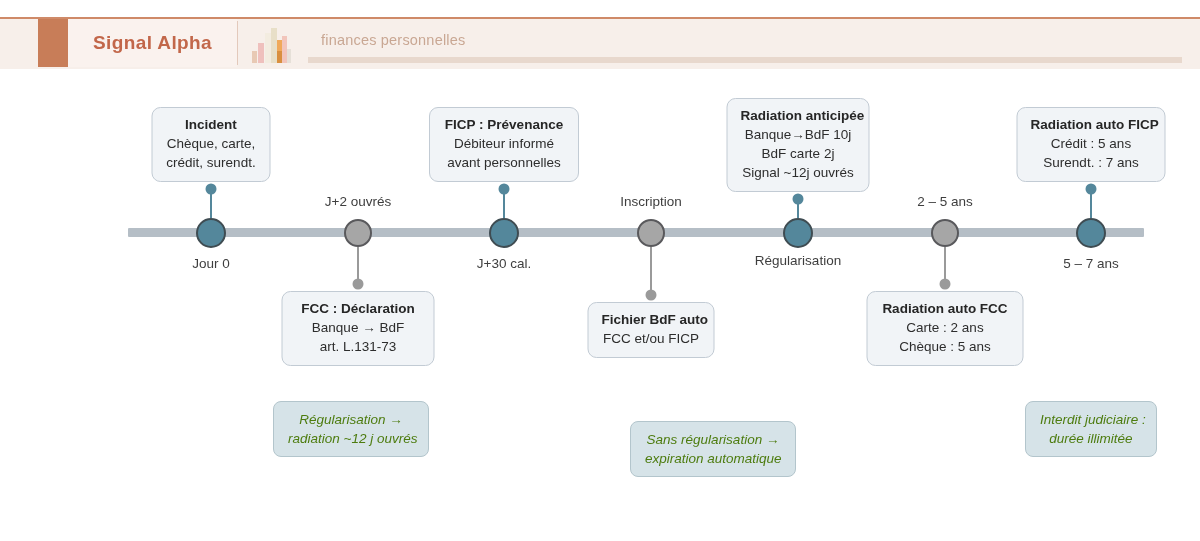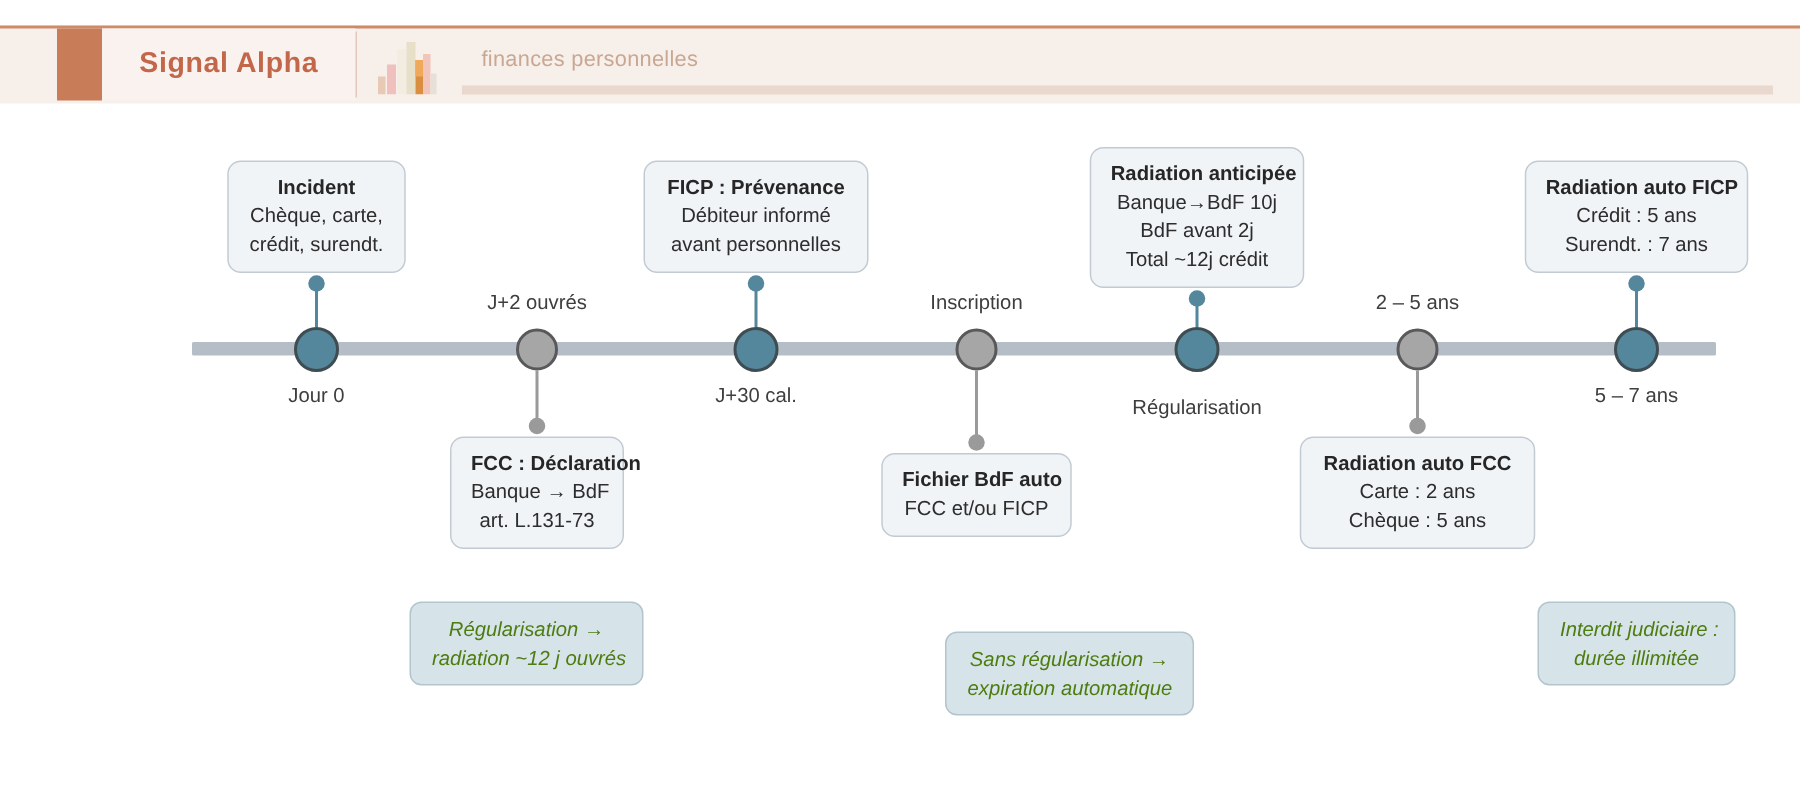--- a/index.html
+++ b/index.html
@@ -198,35 +198,35 @@
 <div id="timeline-nodes">
     <div class="node teal" style="left: 211px; top: 232.5px; width: 30px; height: 30px;"></div>
     <div class="node-label" style="left: 211px; top: 255.5px;">Jour 0</div>
     <div class="node gray" style="left: 358px; top: 232.5px; width: 28px; height: 28px;"></div>
     <div class="node-label" style="left: 358px; top: 193.5px;">J+2 ouvrés</div>
     <div class="node teal" style="left: 504px; top: 232.5px; width: 30px; height: 30px;"></div>
     <div class="node-label" style="left: 504px; top: 255.5px;">J+30 cal.</div>
     <div class="node gray" style="left: 651px; top: 232.5px; width: 28px; height: 28px;"></div>
     <div class="node-label" style="left: 651px; top: 193.5px;">Inscription</div>
     <div class="node teal" style="left: 798px; top: 232.5px; width: 30px; height: 30px;"></div>
-    <div class="node-label" style="left: 798px; top: 264px;">Régularisation</div>
+    <div class="node-label" style="left: 798px; top: 253px;">Régularisation</div>
     <div class="node gray" style="left: 945px; top: 232.5px; width: 28px; height: 28px;"></div>
     <div class="node-label" style="left: 945px; top: 193.5px;">2 – 5 ans</div>
     <div class="node teal" style="left: 1091px; top: 232.5px; width: 30px; height: 30px;"></div>
     <div class="node-label" style="left: 1091px; top: 255.5px;">5 – 7 ans</div>
   </div>
 <div id="callouts-layer">
     <div class="callout" style="left: 211px; top: 107px; width: 119px;">
       <div class="callout-title">Incident</div>
       <div class="callout-line">Chèque, carte,</div>
       <div class="callout-line">crédit, surendt.</div>
     </div>
     <div class="connector-line teal" style="left: 211px; top: 189px; height: 28.5px;"></div>
     <div class="connector-dot teal" style="left: 211px; top: 189px;"></div>
-    <div class="callout" style="left: 358px; top: 291px; width: 116px;">
+    <div class="callout" style="left: 358px; top: 291px; width: 153px;">
       <div class="callout-title">FCC : Déclaration</div>
       <div class="callout-line">Banque → BdF</div>
       <div class="callout-line">art. L.131-73</div>
     </div>
     <div class="connector-line gray" style="left: 358px; top: 246.5px; height: 37.5px;"></div>
     <div class="connector-dot gray" style="left: 358px; top: 284px;"></div>
     <div class="callout" style="left: 504px; top: 107px; width: 150px;">
       <div class="callout-title">FICP : Prévenance</div>
       <div class="callout-line">Débiteur informé</div>
       <div class="callout-line">avant personnelles</div>
@@ -235,22 +235,22 @@
     <div class="connector-dot teal" style="left: 504px; top: 189px;"></div>
     <div class="callout" style="left: 651px; top: 302px; width: 127px;">
       <div class="callout-title">Fichier BdF auto</div>
       <div class="callout-line">FCC et/ou FICP</div>
     </div>
     <div class="connector-line gray" style="left: 651px; top: 246.5px; height: 48.5px;"></div>
     <div class="connector-dot gray" style="left: 651px; top: 295px;"></div>
     <div class="callout" style="left: 798px; top: 98px; width: 143px;">
       <div class="callout-title">Radiation anticipée</div>
       <div class="callout-line">Banque→BdF 10j</div>
-      <div class="callout-line">BdF avant 2j</div>
-      <div class="callout-line">Total ~12j crédit</div>
+      <div class="callout-line">BdF carte 2j</div>
+      <div class="callout-line">Signal ~12j ouvrés</div>
     </div>
     <div class="connector-line teal" style="left: 798px; top: 199px; height: 18.5px;"></div>
     <div class="connector-dot teal" style="left: 798px; top: 199px;"></div>
     <div class="callout" style="left: 945px; top: 291px; width: 157px;">
       <div class="callout-title">Radiation auto FCC</div>
       <div class="callout-line">Carte : 2 ans</div>
       <div class="callout-line">Chèque : 5 ans</div>
     </div>
     <div class="connector-line gray" style="left: 945px; top: 246.5px; height: 37.5px;"></div>
     <div class="connector-dot gray" style="left: 945px; top: 284px;"></div>

